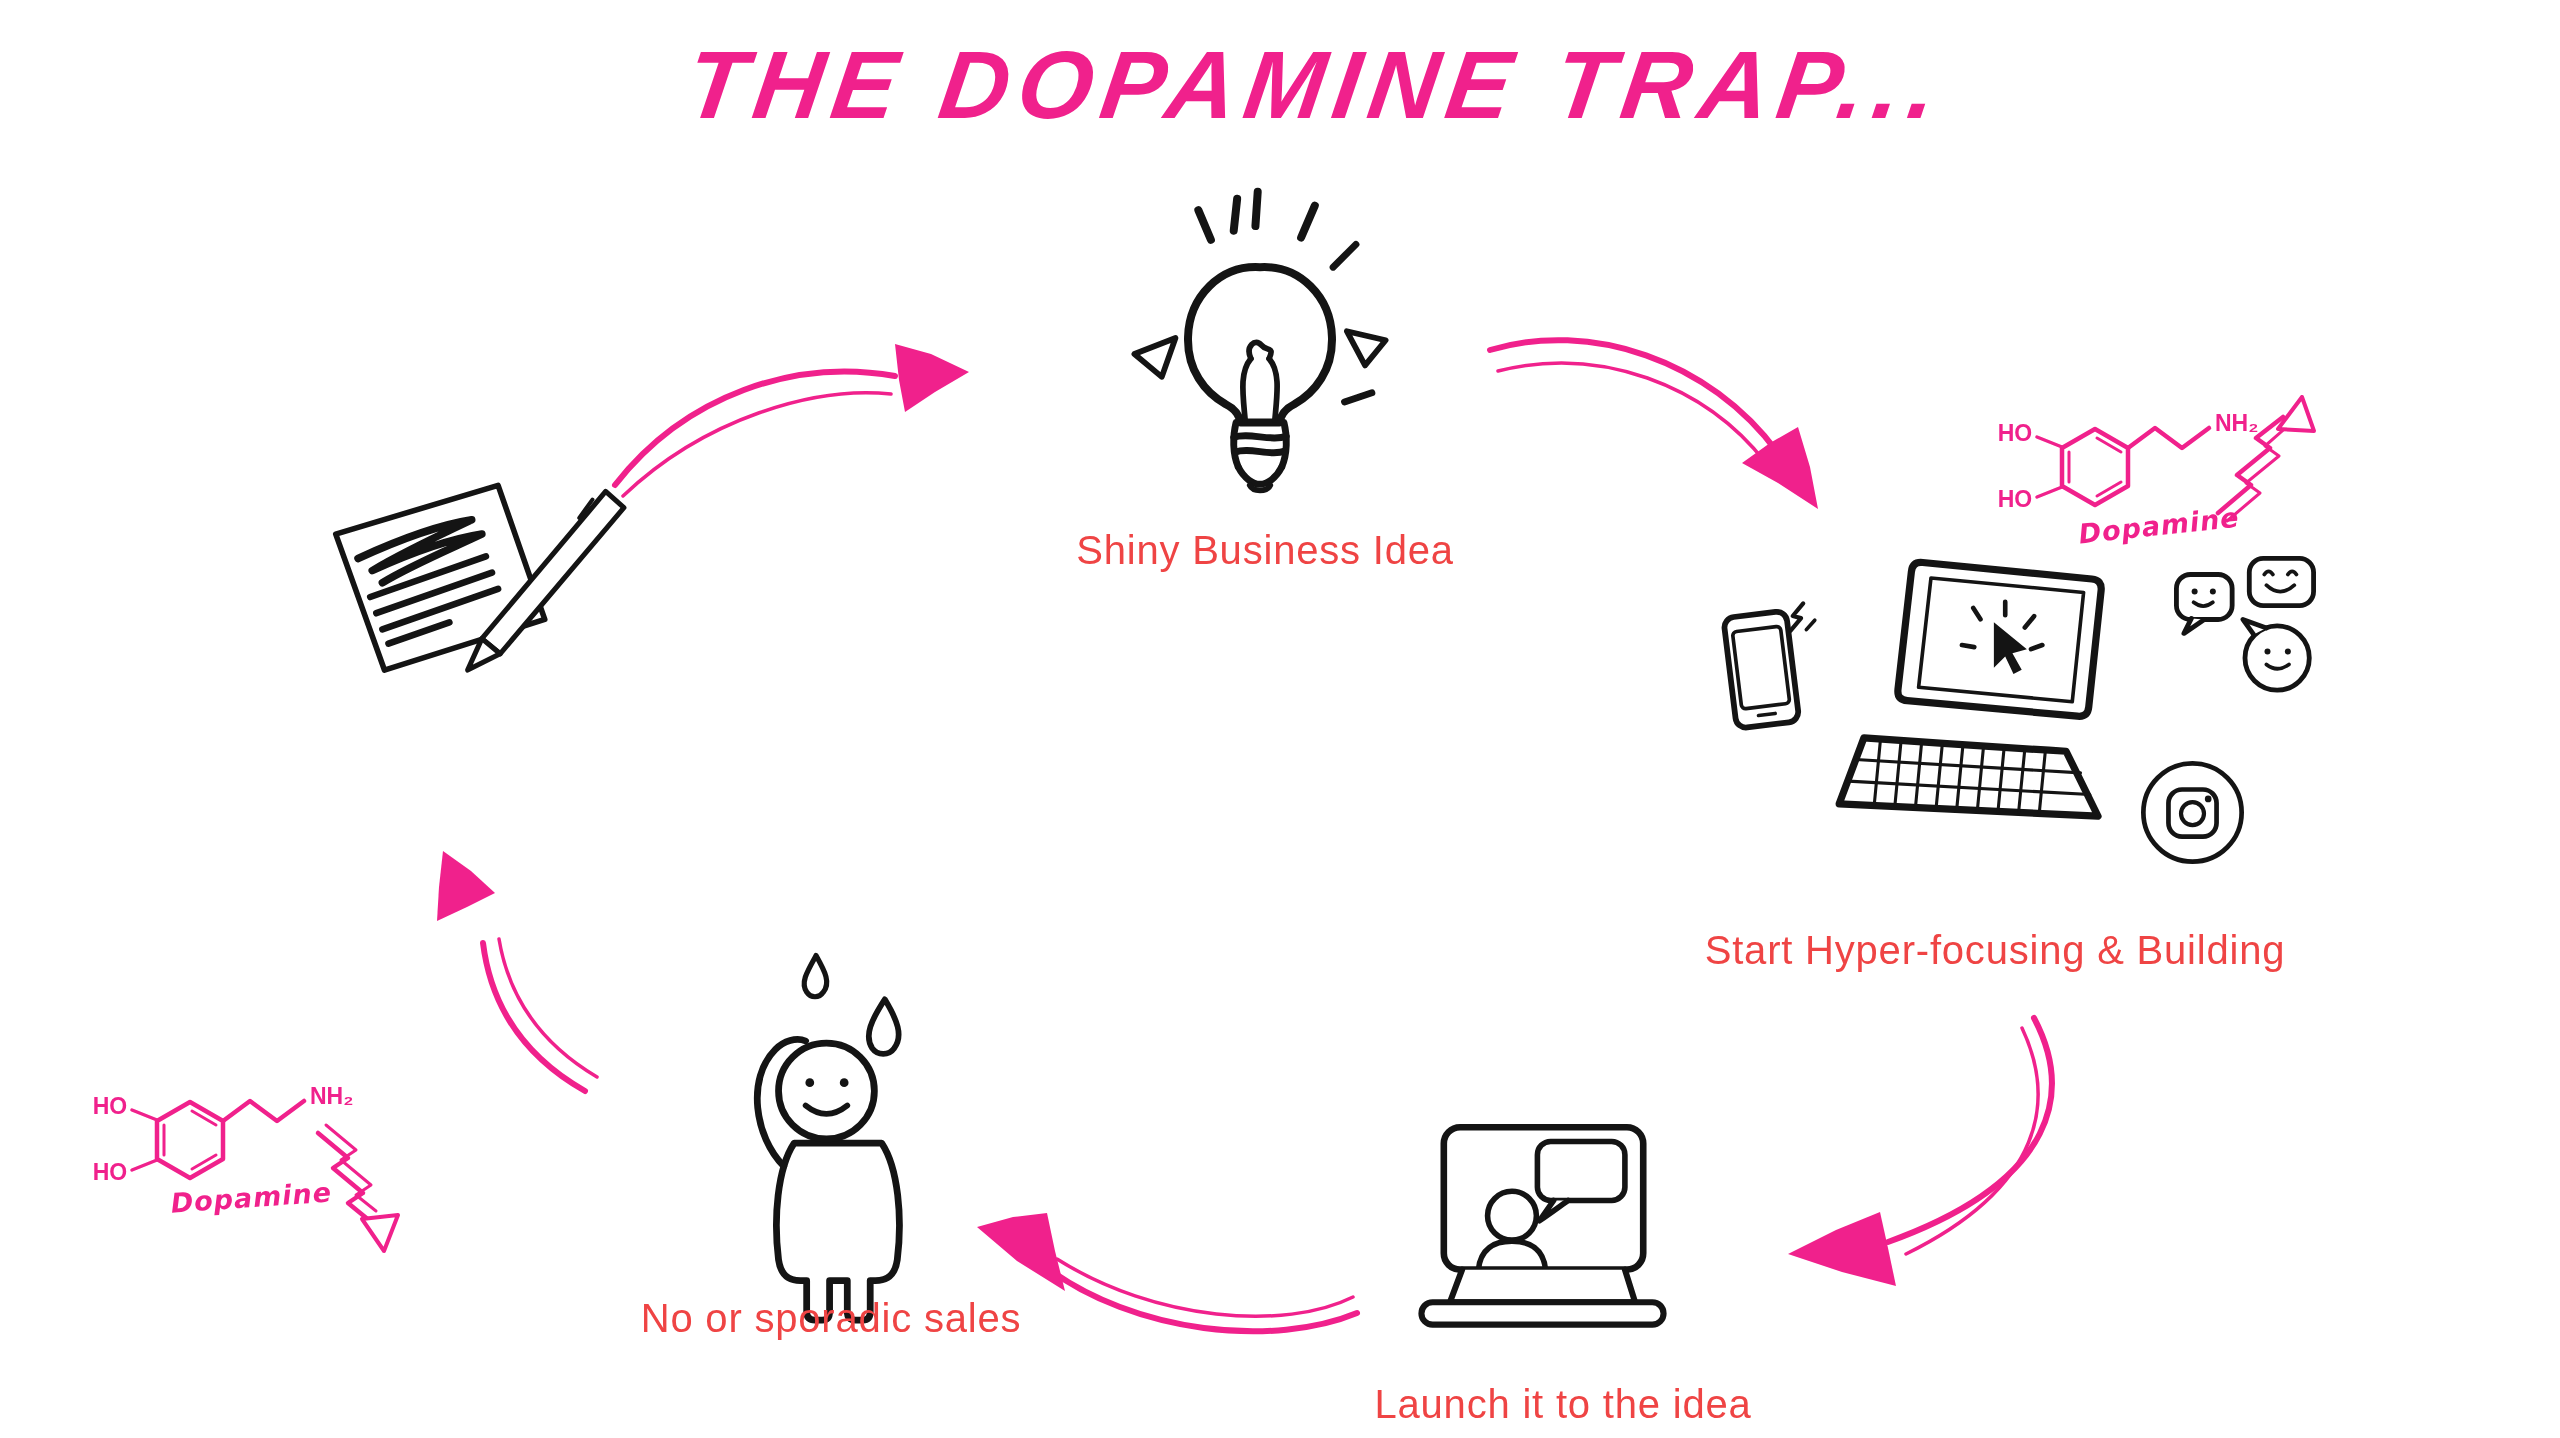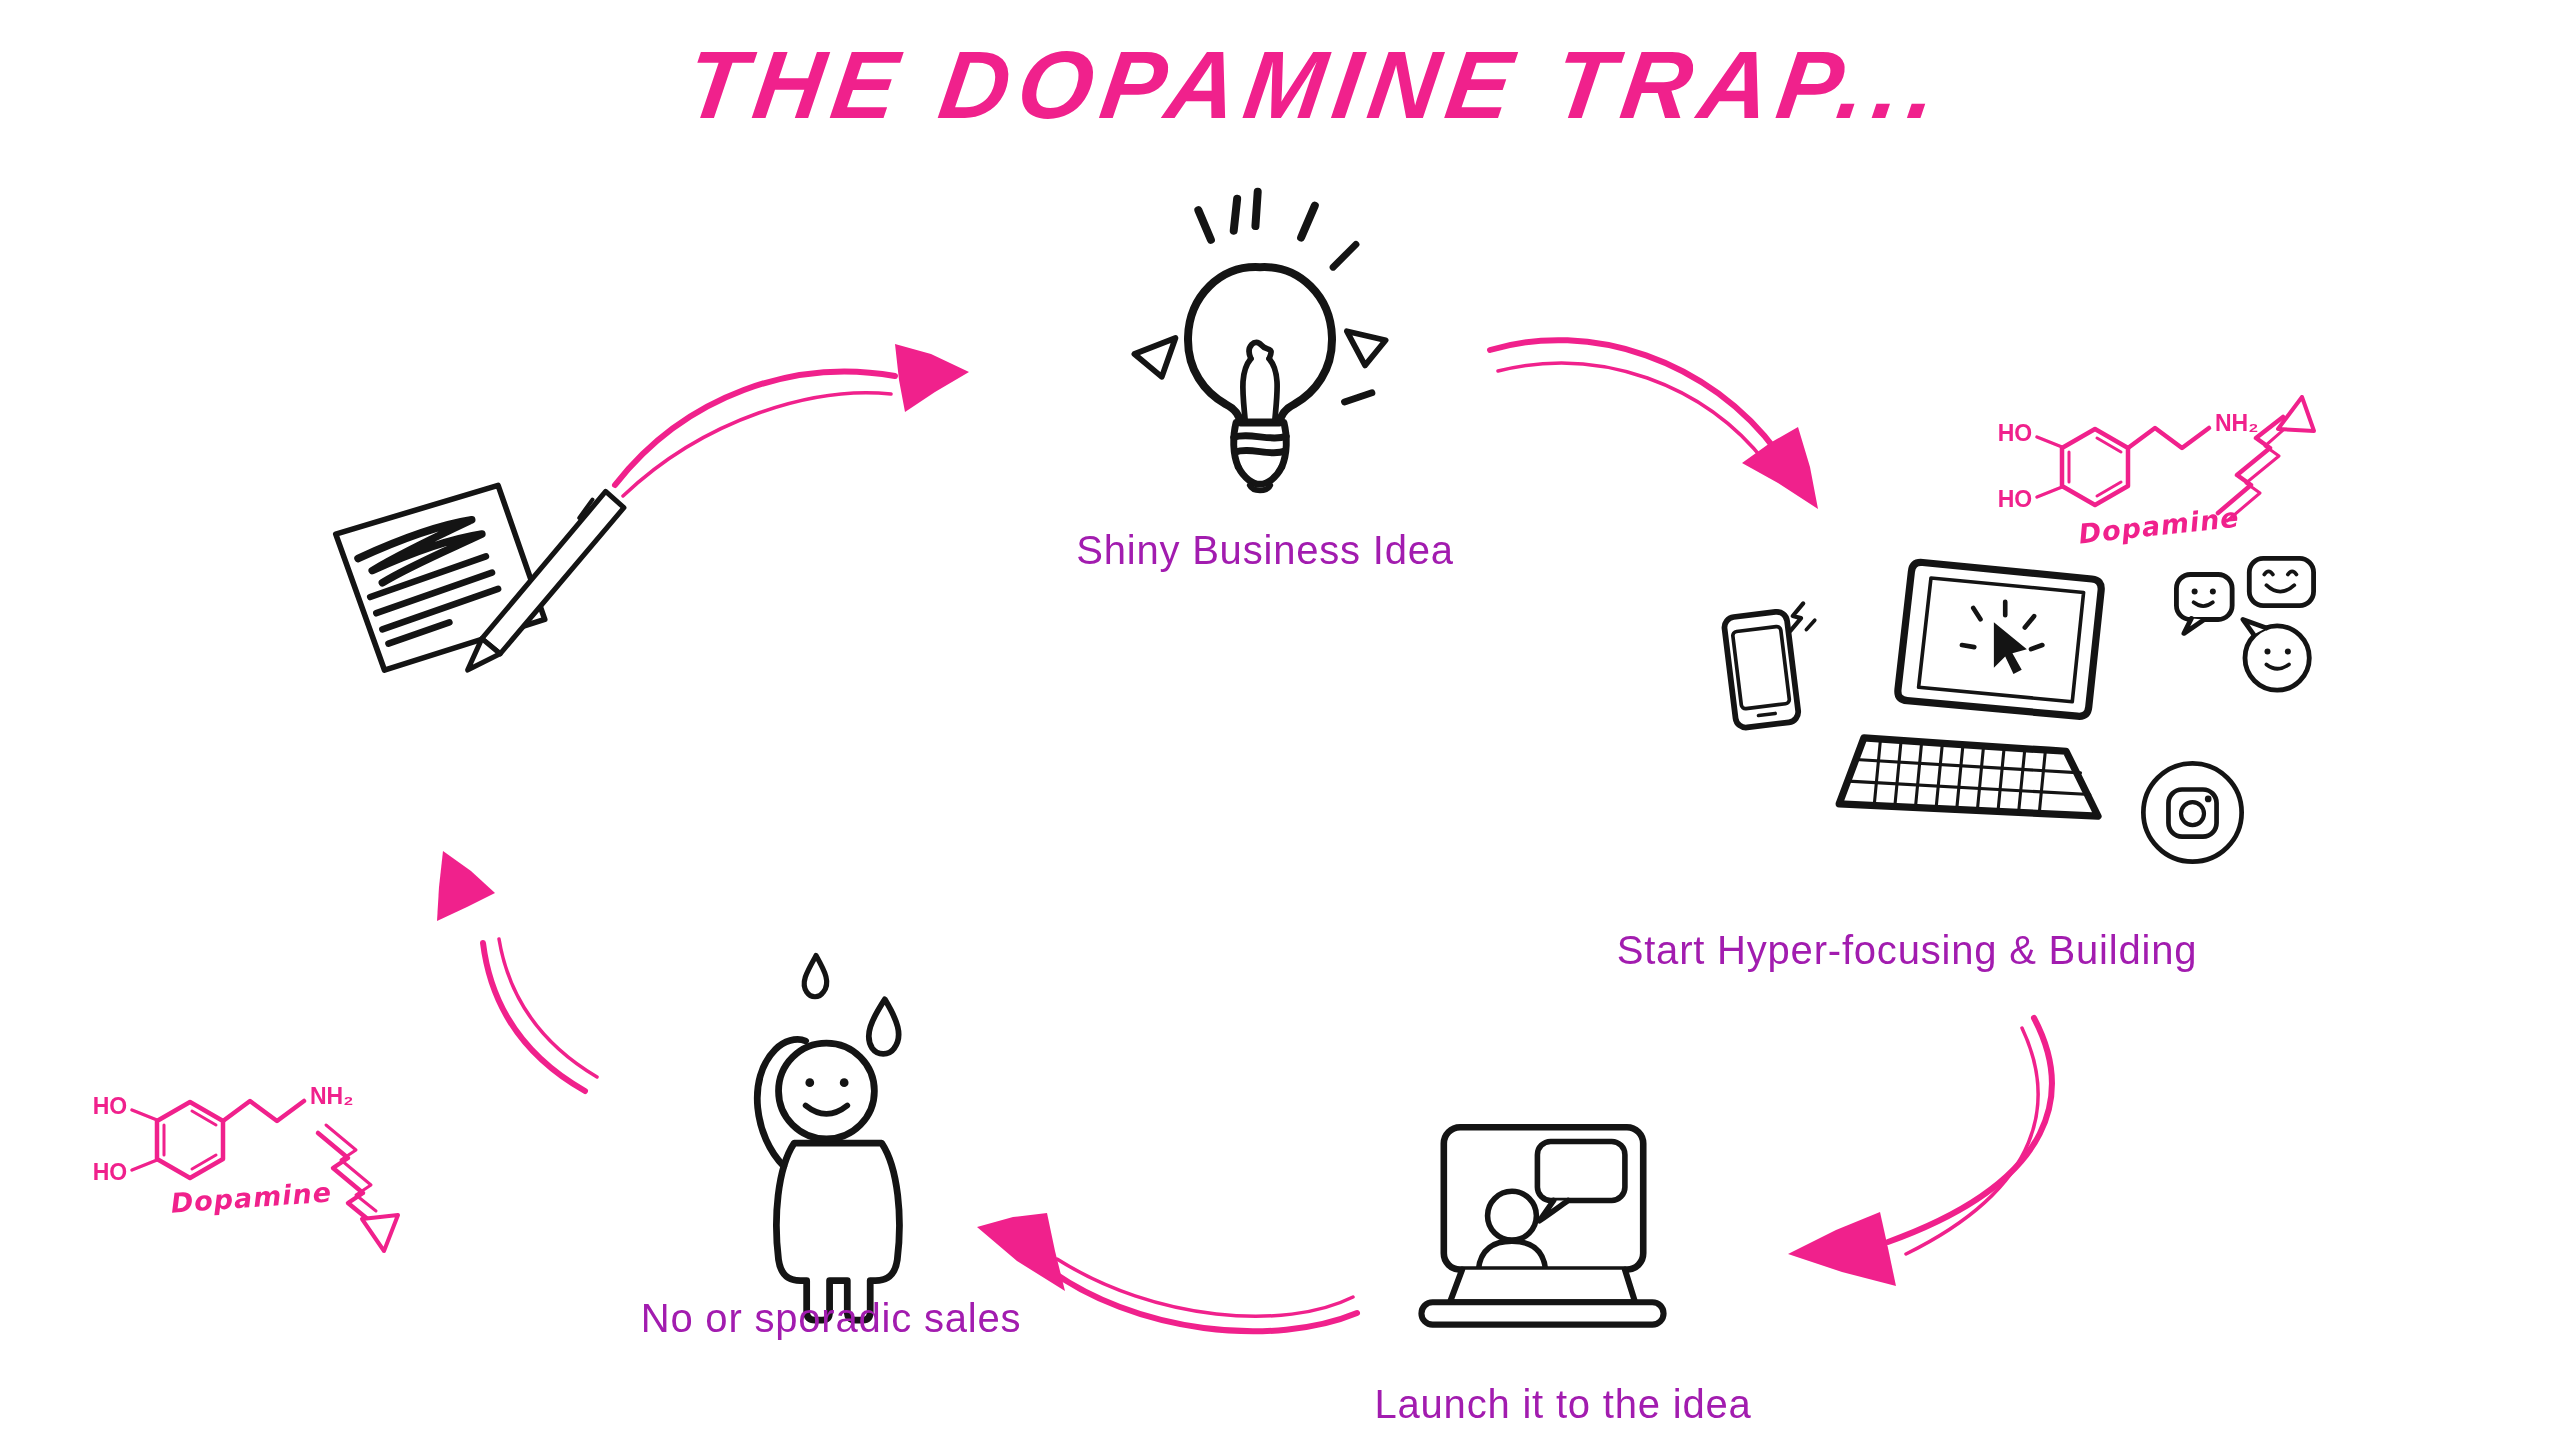--- a/index.html
+++ b/index.html
@@ -12,21 +12,21 @@
   .title {
     position:absolute; left:1316px; top:30px;
     transform:translateX(-50%) skewX(-8deg);
     font-size:96px; font-weight:bold; font-style:italic;
     letter-spacing:0.09em; white-space:nowrap;
     color:var(--accent,#F0218C);
     text-transform:uppercase;
   }
   .step-label {
     position:absolute; transform:translateX(-50%);
-    font-size:40px; color:#a21caf; letter-spacing:0.8px; white-space:nowrap;
+    font-size:40px; color:#ef4444; letter-spacing:0.8px; white-space:nowrap;
   }
 
   
   .ink   { stroke:var(--ink,#141414); fill:none; stroke-linecap:round; stroke-linejoin:round; }
   .ink-f { fill:var(--ink,#141414); stroke:none; }
   .ink-p { stroke:var(--ink,#141414); fill:#ffffff; stroke-linecap:round; stroke-linejoin:round; }
   .pk    { stroke:var(--accent,#F0218C); fill:none; stroke-linecap:round; stroke-linejoin:round; }
   .pk-f  { fill:var(--accent,#F0218C); stroke:none; }
   .pk-p  { stroke:var(--accent,#F0218C); fill:#ffffff; stroke-linecap:round; stroke-linejoin:round; }
   .mol-label {
@@ -240,17 +240,17 @@
       <path class="ink" stroke-width="6.5" d="M84,130 L198,90 M90,146 L204,106 M96,162 L210,122 M102,176 L162,155"></path>
     </g>
     <g>
       <polygon class="ink-p" stroke-width="5" points="316,26 334,42 212,186 194,171"></polygon>
       <polygon class="ink-p" stroke-width="5" points="194,171 212,186 180,202"></polygon>
       <path class="ink" stroke-width="4" d="M303,34 L290,52"></path>
     </g>
   </svg>
 
   <div class="step-label" style="left:1265px;top:528px">Shiny Business Idea</div>
-  <div class="step-label" style="left:1907px;top:928px">Start Hyper-focusing &amp; Building</div>
+  <div class="step-label" style="left:1995px;top:928px">Start Hyper-focusing &amp; Building</div>
   <div class="step-label" style="left:1563px;top:1382px">Launch it to the idea</div>
   <div class="step-label" style="left:831px;top:1296px">No or sporadic sales</div>
 
 </div>
 
 </body></html>

